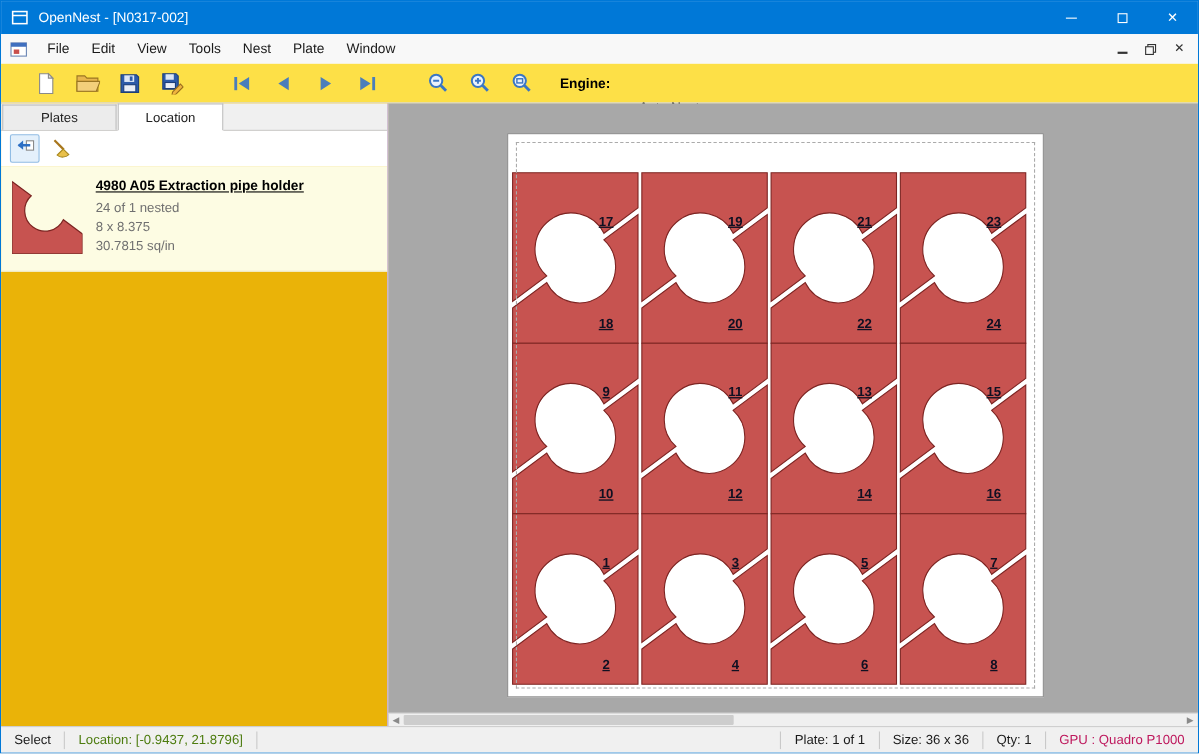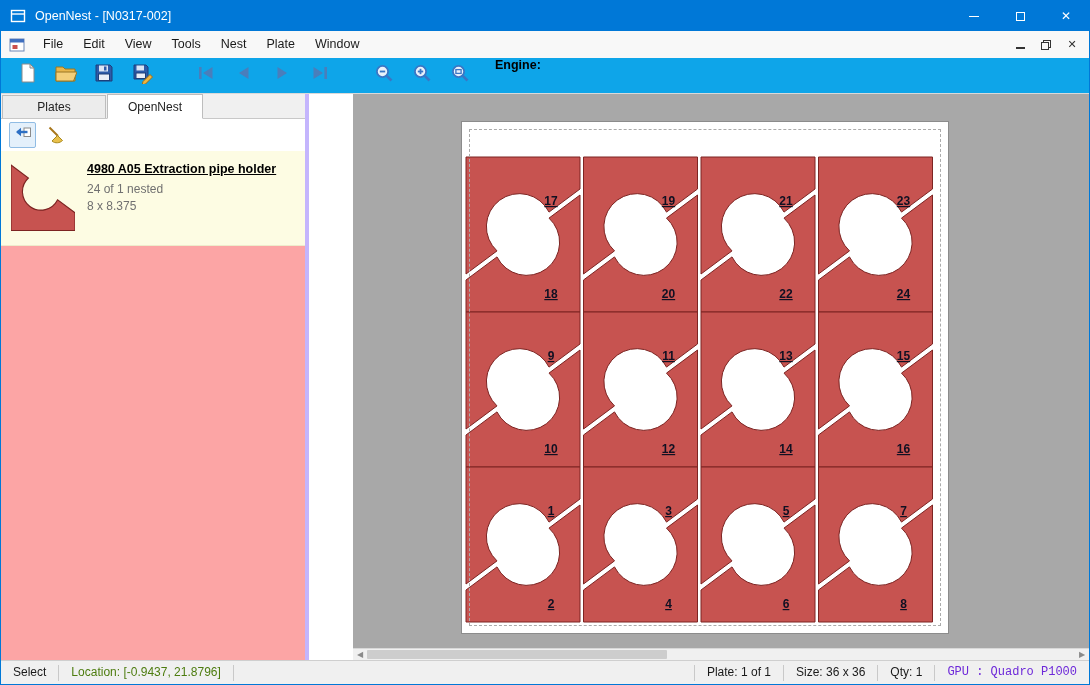--- a/index.html
+++ b/index.html
@@ -22,32 +22,32 @@
   .menubar{position:absolute;top:30px;left:0;right:0;height:27px;background:#f8f8f8;
     display:flex;align-items:center;font-size:12.5px;color:#1a1a1a;}
   .mdi-doc-icon{width:16px;height:16px;margin:0 8px 0 8px;flex:none;}
   .menu-item{padding:16px 10px;line-height:27px;cursor:default;}
   .mdi-controls{margin-left:auto;display:flex;align-items:center;padding-right:4px;}
   .mdibtn{width:26px;height:20px;display:flex;align-items:center;justify-content:center;color:#333;}
   .mglyph-min{display:block;width:9px;height:2px;background:#333;margin-top:6px;}
   .mglyph-close{font-size:11px;line-height:1;}
 
   
-  .toolbar{position:absolute;top:57px;left:0;right:0;height:36px;background:#0ea5e9;
-    border-bottom:1px solid #d9d9d9;display:flex;padding-left:10px;}
+  .toolbar{position:absolute;top:57px;left:0;right:0;height:36px;background:#fde047;
+    border-bottom:1px solid #d9d9d9;display:flex;align-items:center;padding-left:24px;}
   .tool-btn{width:34px;height:30px;display:flex;align-items:center;justify-content:center;margin-right:4px;}
   .tool-gap{width:26px;flex:none;}
   .engine-label{font-size:12.5px;font-weight:bold;margin:0 8px 0 14px;}
   .engine-combo{display:flex;align-items:center;width:128px;height:24px;padding:0 6px;font-size:12.5px;color:#1a1a1a;}
   .engine-combo .caret{margin-left:auto;font-size:10px;color:#444;}
   .autonest{font-size:12.5px;margin-left:18px;color:#1a1a1a;margin-top:44px;}
 
   
   .main{position:absolute;top:93px;left:0;right:0;bottom:24px;}
-  .sidebar{position:absolute;top:0;left:0;bottom:0;width:308px;background:#fca5a5;border-right:4px solid #c4b5fd;}
+  .sidebar{position:absolute;top:0;left:0;bottom:0;width:352px;background:#eab308;border-right:1px solid #c4b5fd;}
   .tabstrip{height:25px;background:#f0f0f0;border-bottom:1px solid #c8c8c8;display:flex;align-items:flex-end;}
   .tab{width:104px;height:23px;line-height:22px;text-align:center;font-size:12px;background:#ececec;
     border:1px solid #bdbdbd;border-bottom:none;margin-left:1px;color:#222;}
   .tab.active{background:#fff;height:25px;line-height:24px;margin-bottom:-1px;border-bottom:1px solid #fff;width:96px;}
   .side-tools{height:32px;display:flex;align-items:center;padding-left:8px;background:#fff;}
   .side-tool{width:27px;height:26px;display:flex;align-items:center;justify-content:center;margin-right:6px;}
   .side-tool.checked{border:1px solid #90bce4;background:#e4f0fb;border-radius:2px;}
   .drawing-item{display:flex;align-items:flex-start;background:#fdfce3;border-bottom:1px solid #eeeccb;
     padding:8px 8px 10px 10px;}
   .thumb{flex:none;margin-right:12px;margin-top:4px;}
@@ -208,21 +208,21 @@
     </div>
     <span class="engine-label">Engine:</span>
     <span class="autonest">Auto Nest</span>
   </div>
 
   <div class="main">
 
     <div class="sidebar">
       <div class="tabstrip" id="sidebar-tabs">
           <div class="tab">Plates</div>
-          <div class="tab active">OpenNest</div>
+          <div class="tab active">Location</div>
         </div>
       <div class="side-tools">
         <div class="side-tool checked">
           <svg width="20" height="20" viewBox="0 0 20 20">
             <rect x="11" y="3" width="6.5" height="8.5" fill="#fff" stroke="#8a8a8a"></rect>
             <path d="M14.5 7 L4 7" stroke="#2d6fc4" stroke-width="2.4"></path>
             <path d="M8 2.8 L3 7 L8 11.2 z" fill="#2d6fc4"></path>
           </svg>
         </div>
         <div class="side-tool">
@@ -235,20 +235,21 @@
       <div class="drawing-item">
         <span class="thumb">
           <svg width="64" height="68" viewBox="0 0 114 120">
             <path d="M0,88 L31,64.9 A33,33 0 1 0 83,26.1 L114,3 L114,120 L0,120 Z" transform="translate(114,0) scale(-1,1)" fill="#c75350" stroke="#7c2422" stroke-width="2"></path>
           </svg>
         </span>
         <div class="item-text">
           <div class="item-title">4980 A05 Extraction pipe holder</div>
           <div>24 of 1 nested</div>
           <div>8 x 8.375</div>
+          <div>30.7815 sq/in</div>
         </div>
       </div>
     </div>
 
     <div class="canvas">
       <div class="plate">
         <svg id="nest-svg" width="515" height="513" viewBox="0 0 515 513">
             <g transform="translate(4,35) rotate(180 57 60)">
               <path d="M0,88 L31,64.9 A33,33 0 1 0 83,26.1 L114,3 L114,120 L0,120 Z" fill="#c75350" stroke="#7c2422" stroke-width="1"></path>
             </g>
@@ -362,16 +363,16 @@
     <div class="seg loc">Location: [-0.9437, 21.8796]</div>
     <div class="sep"></div>
     <div class="spacer"></div>
     <div class="sep"></div>
     <div class="seg">Plate: 1 of 1</div>
     <div class="sep"></div>
     <div class="seg">Size: 36 x 36</div>
     <div class="sep"></div>
     <div class="seg">Qty: 1</div>
     <div class="sep"></div>
-    <div class="seg" style="color: #6d28d9; font-family: Liberation Mono, monospace;">GPU : Quadro P1000</div>
+    <div class="seg" style="color: #be185d;">GPU : Quadro P1000</div>
   </div>
 
 </div>
 
 </body></html>

